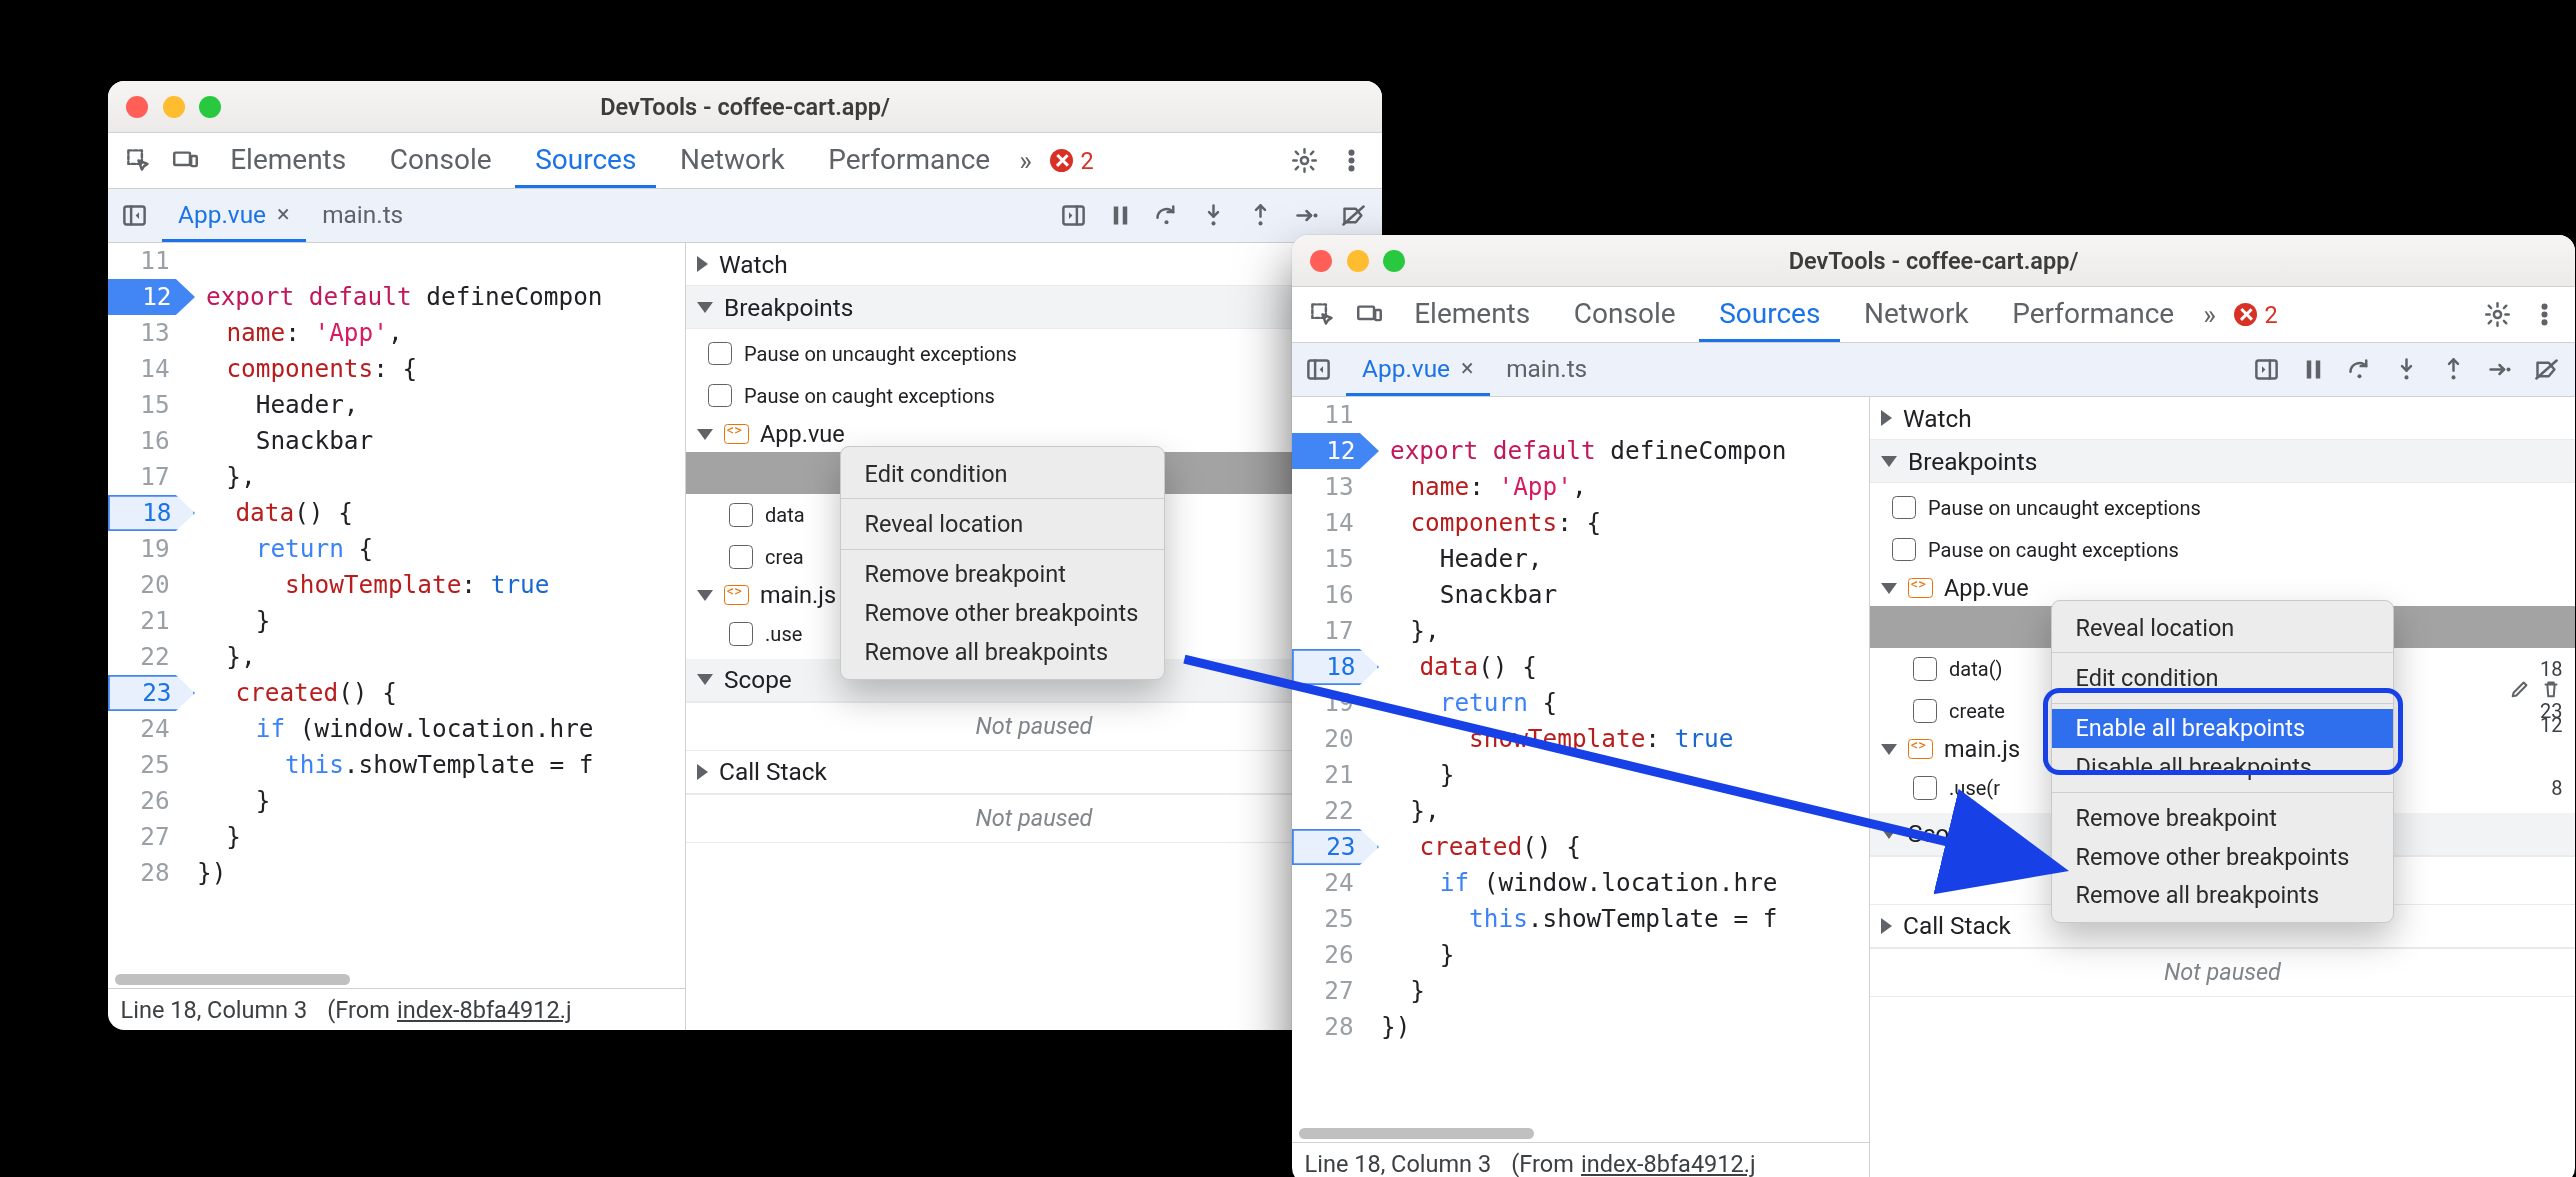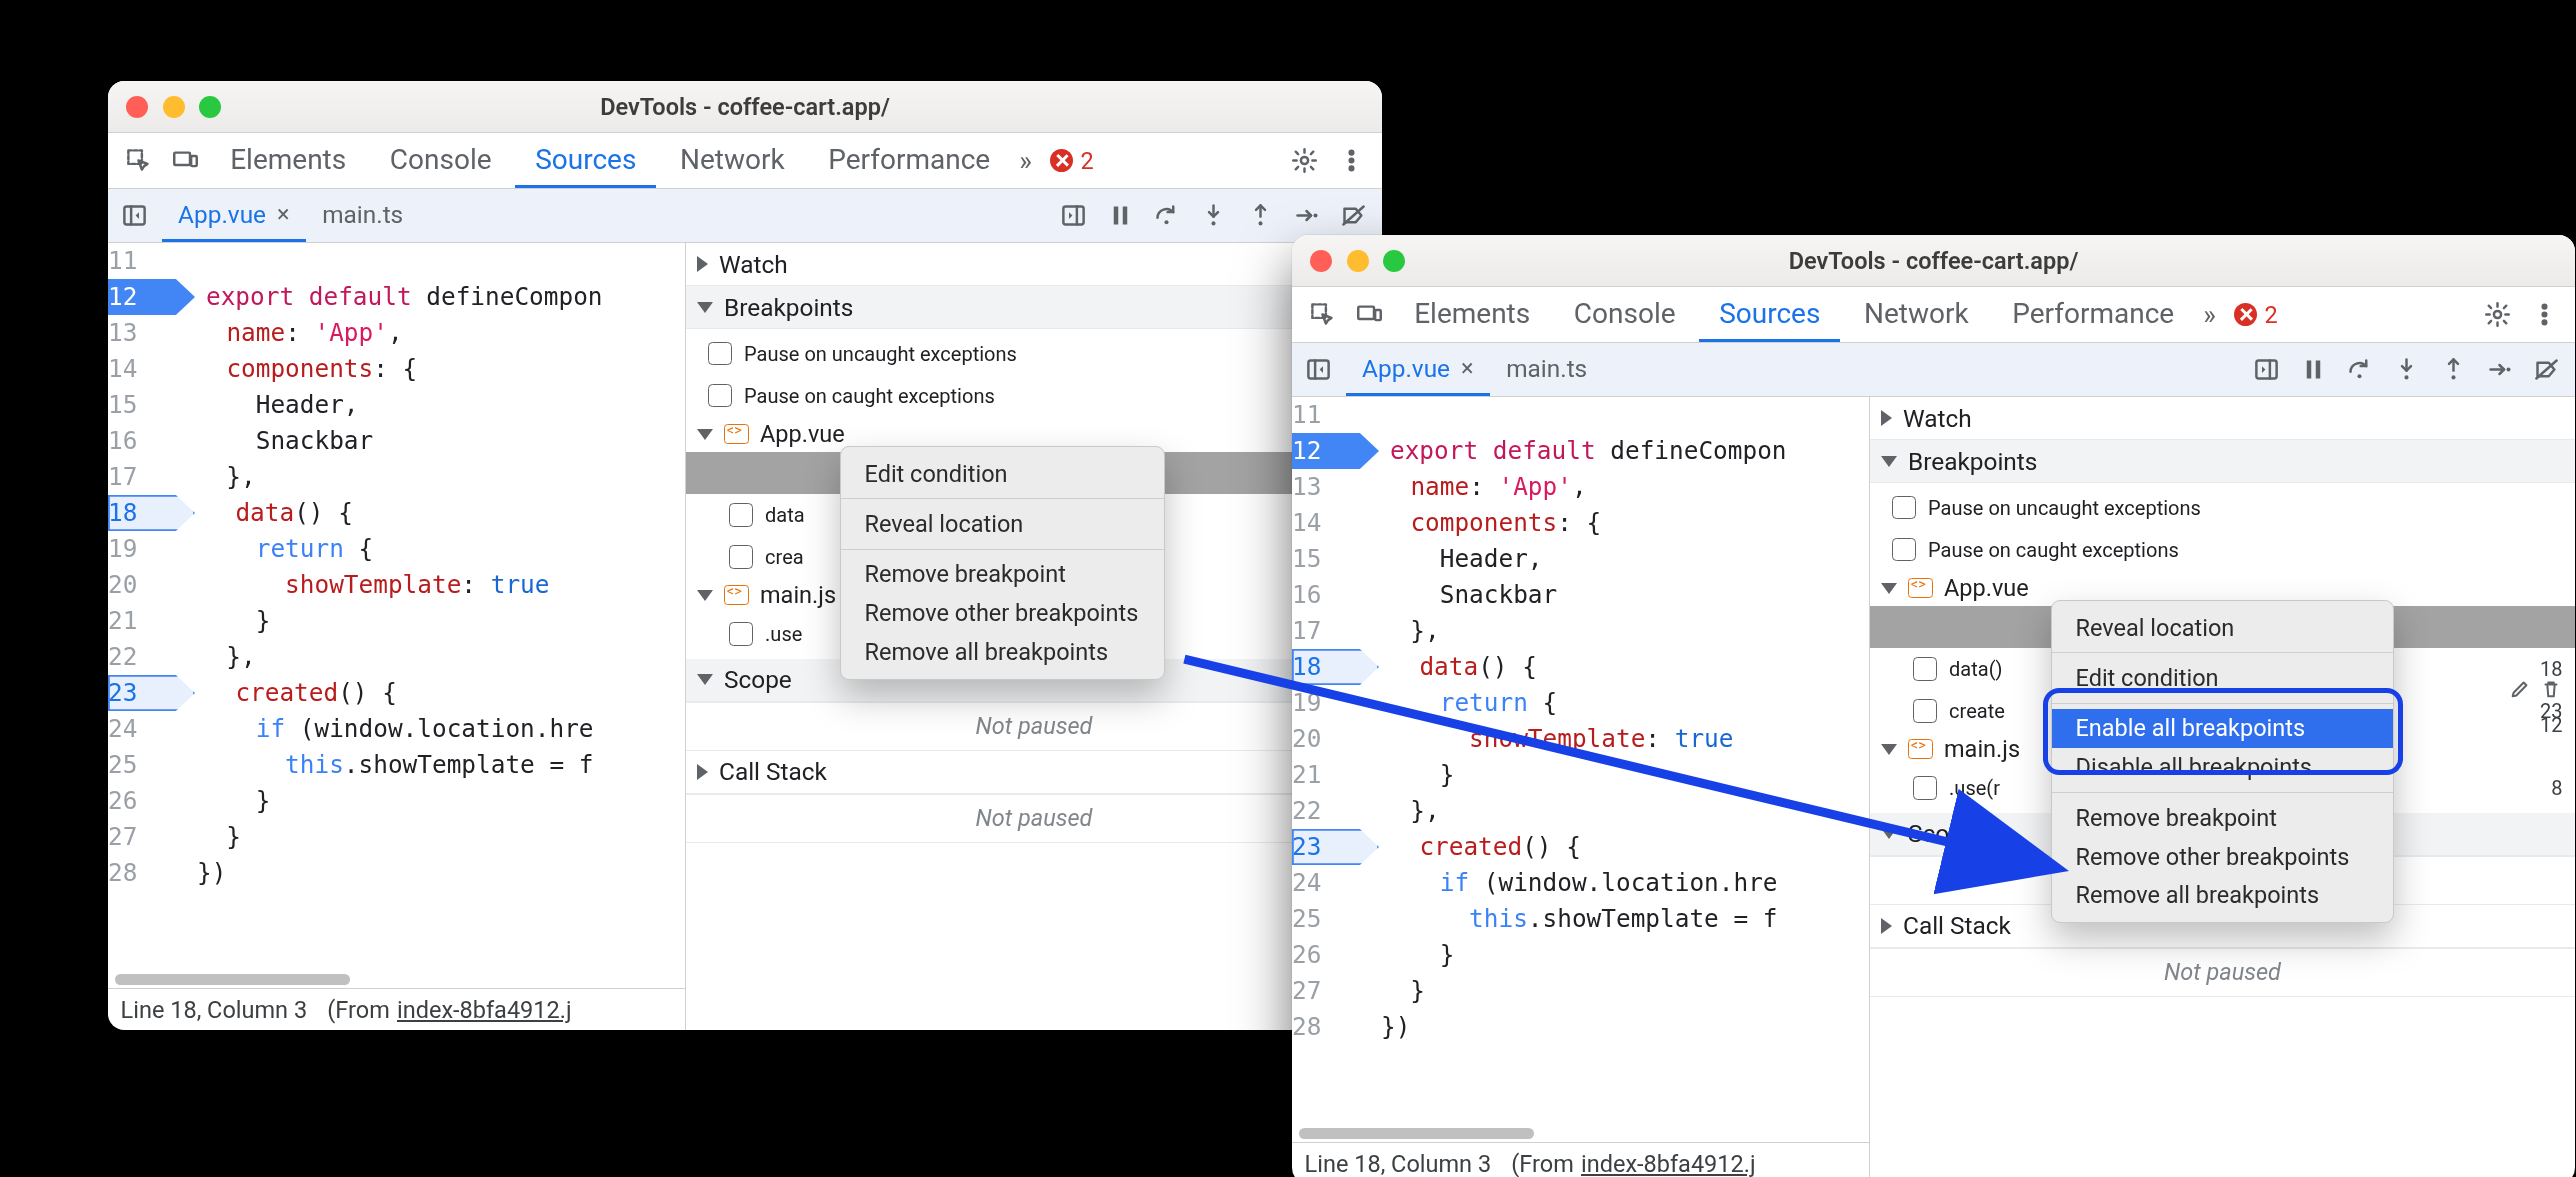--- a/index.html
+++ b/index.html
@@ -76,21 +76,21 @@
 
   
   .body { flex:1; display:flex; min-height:0; }
   .editor-pane { flex: 0 0 578px; display:flex; flex-direction:column; border-right:0.9px solid #d0d0d0; min-width:0; }
   .debug-pane  { flex: 1; display:flex; flex-direction:column; min-width:0; position:relative; }
 
   
   .code-scroll { flex:1; overflow:hidden; position:relative; }
   .code-rows { font-family: ui-monospace, Menlo, Consolas, monospace; font-size:24.4px; line-height:36px; }
   .code-row { display:flex; align-items:center; height:36px; white-space:pre; }
-  .gutter { width:78px; text-align:left; padding-right:16.3px; color:#9aa0a6; position:relative; background:#fff; user-select:none; }
+  .gutter { width:78px; text-align:right; padding-right:16.3px; color:#9aa0a6; position:relative; background:#fff; user-select:none; }
   .gutter.bp {
     background:#4285f4; color:#fff;
     clip-path: polygon(0 0, 78% 0, 100% 50%, 78% 100%, 0 100%);
     padding-right:23.5px; width:87px;
   }
   .gutter.bp-outline {
     color:#1a73e8;
     background:#e8f0fe;
     clip-path: polygon(0 0, 78% 0, 100% 50%, 78% 100%, 0 100%);
     padding-right:23.5px; width:87px;

